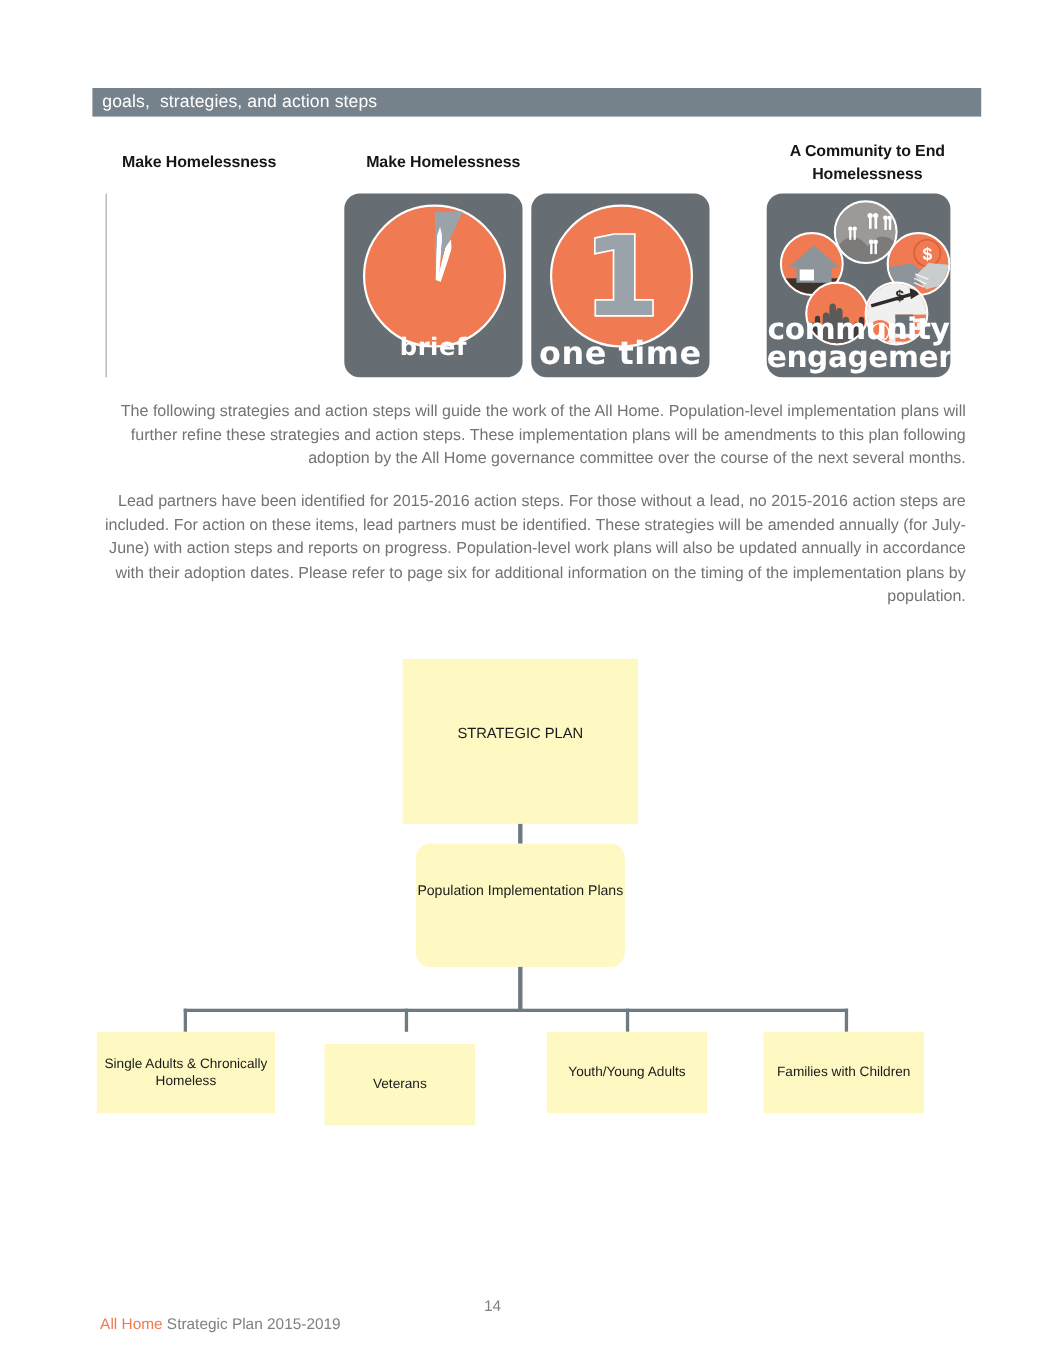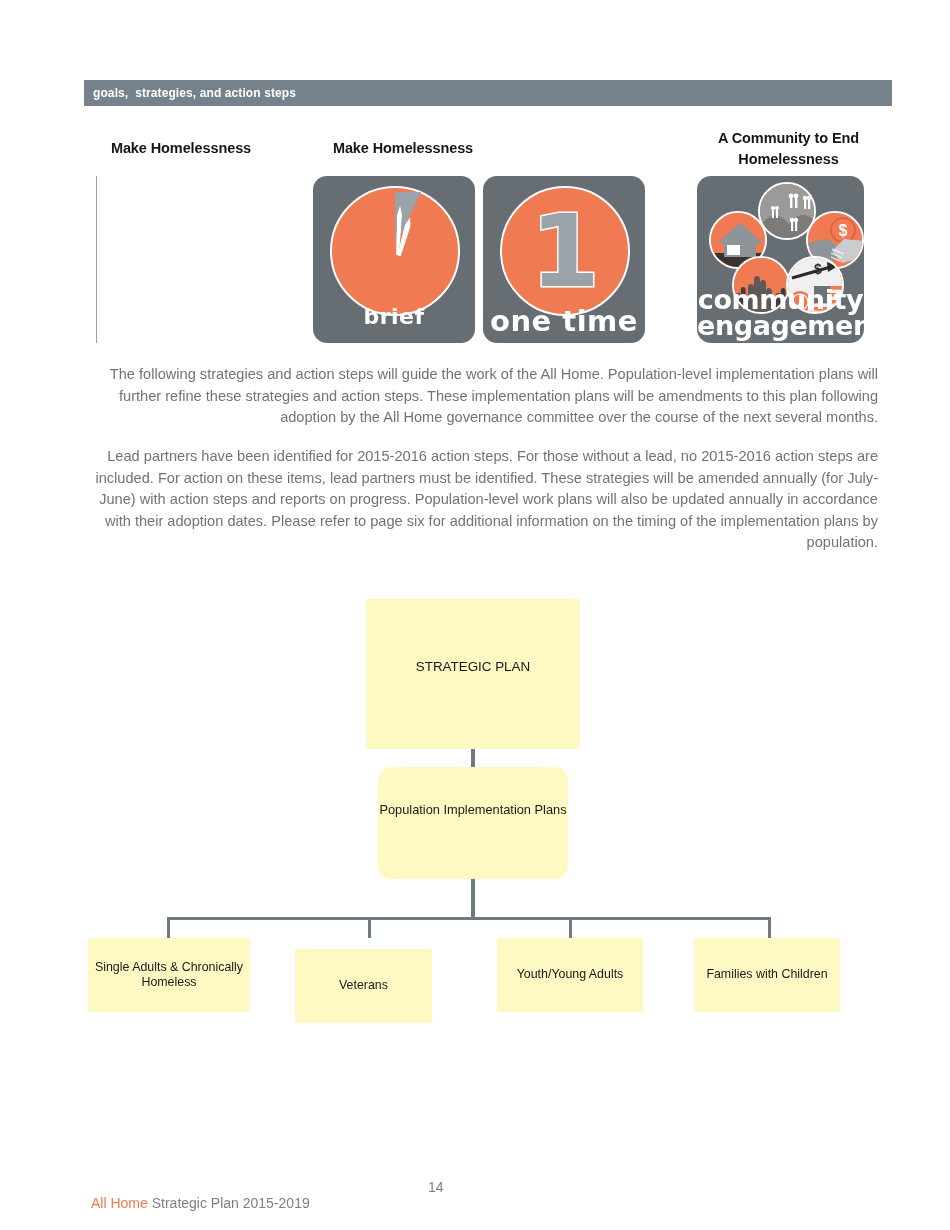--- a/index.html
+++ b/index.html
@@ -22,22 +22,22 @@
     left: 84px;
     top: 80px;
     width: 808px;
     height: 26px;
     background: #76828b;
     display: flex;
     align-items: center;
   }
   .section-bar-title {
     color: #ffffff;
-    font-size: 12px;
-    font-weight: bold;
+    font-size: 16px;
+    font-weight: normal;
     letter-spacing: .1px;
     padding-left: 9px;
     white-space: pre;
   }
 
   
   .icon-row {
     position: absolute;
     left: 84px;
     top: 128px;
@@ -204,21 +204,21 @@
     left: 84px;
     top: 1179px;
     width: 800px;
     font-size: 14px;
     color: #7f7f7f;
     white-space: pre;
   }
   .footer .brand { color: #f07a52; }
   .footer .pagenum {
     position: absolute;
-    left: 344px;
+    left: 356px;
     top: 0;
     color: #7f7f7f;
   }
 </style>
 </head>
 <body>
 
 <div class="section-bar">
   <span class="section-bar-title">goals,  strategies, and action steps</span>
 </div>

